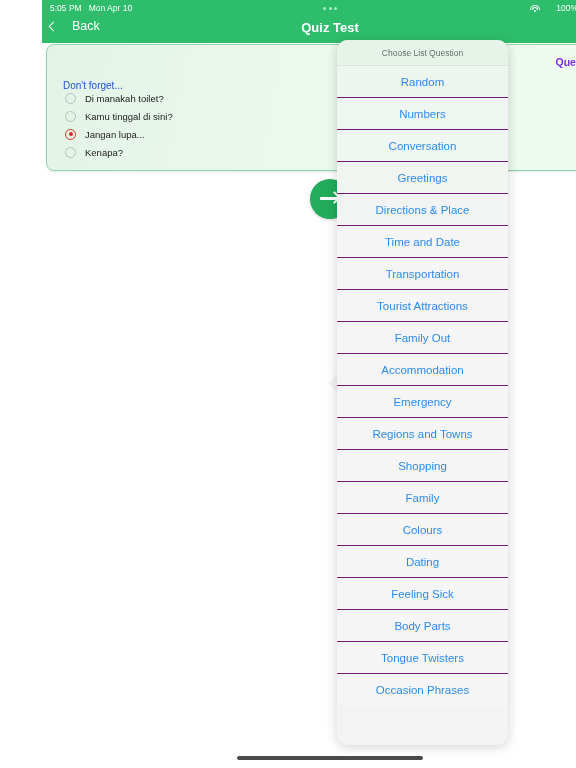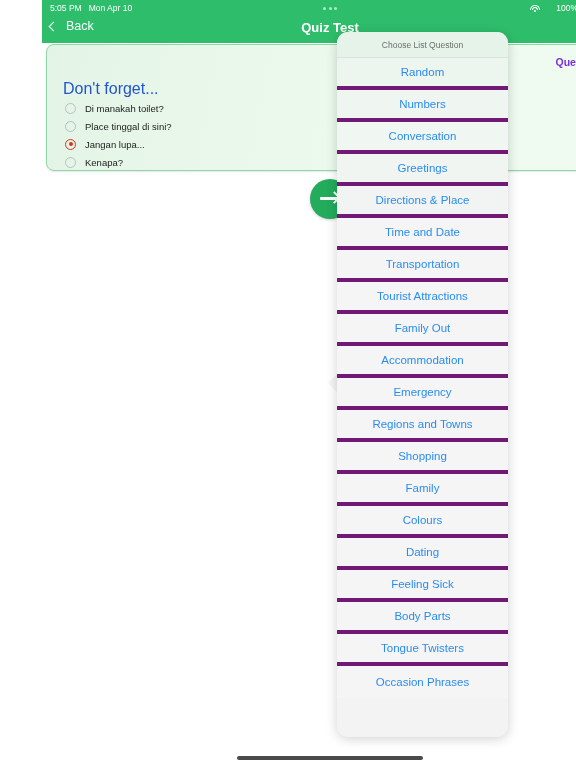--- a/index.html
+++ b/index.html
@@ -45,21 +45,21 @@
 
   
   #nav-bar {
     position: absolute; top: 16px; left: 0;
     width: 576px; height: 27px;
     background: #2ebd6b;
     color: #ffffff;
   }
   #back-button {
     position: absolute; left: 8px; top: 3px;
-    display: flex; align-items: center; gap: 9px;
+    display: flex; align-items: center; gap: 15px;
     font-size: 12.5px; color: #ffffff; cursor: pointer;
   }
   .chev-left {
     width: 7px; height: 7px;
     border-left: 1.7px solid #fff; border-bottom: 1.7px solid #fff;
     transform: rotate(45deg);
     display: inline-block;
   }
   #nav-title {
     position: absolute; left: 0; top: 4px; width: 576px;
@@ -94,23 +94,23 @@
     border-radius: 8px;
     box-shadow: 0 1px 2px rgba(0,0,0,0.10);
     overflow: hidden;
   }
   #question-label {
     position: absolute; right: 12px; top: 11px;
     font-size: 10.5px; font-weight: bold; color: #7b2fe0;
   }
   #prompt-text {
     position: absolute; left: 16px; top: 35px;
-    font-size: 16px; color: #2255cc;
-  }
-  #options-list { position: absolute; left: 18px; top: 54px; }
+    font-size: 10px; color: #2255cc;
+  }
+  #options-list { position: absolute; left: 18px; top: 44px; }
   .option-row {
     display: flex; align-items: center; gap: 9px;
     height: 18px; margin-bottom: 0px; cursor: pointer;
   }
   .radio {
     width: 11px; height: 11px; border-radius: 50%;
     border: 1px solid #b8bfc4; background: transparent;
     flex: 0 0 auto; position: relative;
   }
   .option-row.selected .radio { border-color: #e0301e; border-width: 1.3px; }
@@ -135,21 +135,21 @@
   }
   .arrow-head {
     position: absolute; left: 20px; top: 14.2px;
     width: 9px; height: 9px;
     border-top: 2.6px solid #ffffff; border-right: 2.6px solid #ffffff;
     transform: rotate(45deg);
   }
 
   
   #popover {
-    position: absolute; left: 295px; top: 32px;
+    position: absolute; left: 295px; top: 40px;
     width: 171px; height: 705px;
     background: #f2f3f2;
     border-radius: 11px;
     box-shadow: 0 2px 12px rgba(0,0,0,0.18);
     overflow: hidden;
   }
   #popover-arrow {
     position: absolute; left: 286px; top: 373px;
     width: 10px; height: 20px;
     background: #f4f5f4;
@@ -160,21 +160,21 @@
     background: rgba(226,243,230,0.75);
     display: flex; align-items: center; justify-content: center;
     font-size: 8.5px; color: #6b6f6b;
     border-bottom: 1px solid #dfe1df;
   }
   #popover-list { width: 100%; }
   .pop-item {
     height: 32px; width: 100%;
     display: flex; align-items: center; justify-content: center;
     font-size: 11.5px; color: #2b8cf0;
-    border-bottom: 4px solid #701a75;
+    border-bottom: 1px solid #701a75;
     cursor: pointer;
   }
   .pop-item:nth-child(1) { background: rgba(233,246,236,0.65); }
   .pop-item:nth-child(2) { background: rgba(236,247,238,0.6); }
   .pop-item:nth-child(3) { background: rgba(238,248,240,0.55); }
   .pop-item:nth-child(4) { background: rgba(240,249,242,0.45); }
   .pop-item:nth-child(5) { background: rgba(243,250,244,0.3); }
   .pop-item:nth-child(n+6) { background: #f4f5f4; }
   .pop-item:last-child { border-bottom: none; }
 
@@ -232,21 +232,21 @@
     <div id="prompt-text">Don't forget...</div>
     <div id="options-list">
 
       <div class="option-row">
         <span class="radio"></span>
         <span class="option-label">Di manakah toilet?</span>
       </div>
 
       <div class="option-row">
         <span class="radio"></span>
-        <span class="option-label">Place tinggal di sini?</span>
+        <span class="option-label">Kamu tinggal di sini?</span>
       </div>
 
       <div class="option-row selected">
         <span class="radio"></span>
         <span class="option-label">Jangan lupa...</span>
       </div>
 
       <div class="option-row">
         <span class="radio"></span>
         <span class="option-label">Kenapa?</span>

